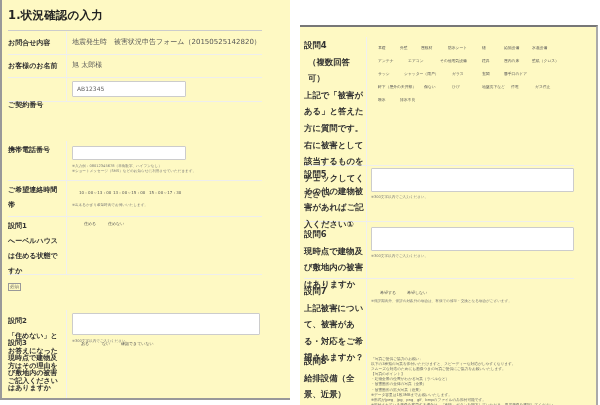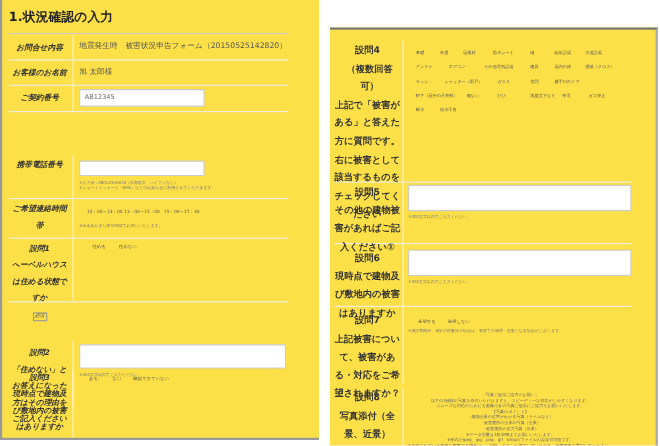--- a/index.html
+++ b/index.html
@@ -1,27 +1,27 @@
 <!DOCTYPE html>
 <html><head>
 <meta charset="utf-8">
 <style>
   * { box-sizing: border-box; margin: 0; padding: 0; }
   html, body { width: 600px; height: 405px; overflow: hidden; background: #ffffff; }
   body { font-family: "DejaVu Sans", "Liberation Sans", sans-serif; color: #333; position: relative; }
 
-  .panel { position: absolute; background: #fde047; overflow: hidden; text-align: center; }
+  .panel { position: absolute; background: #fef9c3; overflow: hidden; }
   .panel-left { left: 0; top: 0; width: 290px; height: 400px; border-left: 2px solid #999; border-bottom: 2px solid #999; }
   .panel-right { left: 300px; top: 0; width: 298px; height: 400px; border-top: 2px solid #777; border-right: 2px solid #aaa; border-bottom: 2px solid #999; margin-top: 25px; }
 
   .page-title { position: absolute; left: 6px; top: 8px; font-size: 11.5px; font-weight: bold; color: #222; letter-spacing: 0.2px; }
   .title-rule { position: absolute; left: 6px; top: 30px; width: 254px; height: 1px; background: #ccc; }
 
   .row { position: absolute; left: 6px; width: 254px; border-bottom: 1px solid #eee; }
-  .row .label { position: absolute; left: 0; top: 0; width: 56px; font-size: 7px; font-weight: bold; color: #333; line-height: 15px; font-style: italic; }
+  .row .label { position: absolute; left: 0; top: 0; width: 56px; font-size: 7px; font-weight: bold; color: #333; line-height: 15px; }
   .row .label-lg { font-size: 8.4px; line-height: 16.5px; }
   .row .field { position: absolute; left: 58px; top: 0; right: 0; bottom: 0; border-left: 1px solid #f0f0f0; }
   .value { font-size: 7px; color: #555; }
   .req { display: inline-block; font-size: 4.5px; border: 1px solid #999; color: #555; padding: 0 1px; line-height: 6px; font-weight: normal; margin-top: 1px; }
 
   .input { position: absolute; border: 1px solid #ccc; background: #fff; border-radius: 1px; }
   .note { position: absolute; font-size: 3.6px; color: #777; white-space: nowrap; line-height: 5px; }
   .note-b { font-weight: bold; color: #444; }
   .opt { position: absolute; font-size: 4px; color: #555; white-space: nowrap; }
 
@@ -46,21 +46,21 @@
   </div>
 
   <div class="row" style="top:55px;height:23px;">
     <div class="label" style="top:4px;">お客様のお名前</div>
     <div class="field">
       <div class="value" style="position:absolute;left:5px;top:5px;">旭 太郎様</div>
     </div>
   </div>
 
   <div class="row" style="top:78px;height:24px;">
-    <div class="label" style="top:4px;">ご契約番号</div>
+    <div class="label" style="top:20px;">ご契約番号</div>
     <div class="field">
       <div class="input" style="left:5px;top:3px;width:114px;height:16px;">
         <span class="value" style="position:absolute;left:4px;top:3px;font-size:6px;color:#666;">AB12345</span>
       </div>
     </div>
   </div>
 
 
   <div class="row" style="top:141px;height:40px;">
     <div class="label" style="top:2px;">携帯電話番号</div>
@@ -191,21 +191,21 @@
     <div class="field">
       <div class="opt" style="left:13px;top:11px;">希望する</div>
       <div class="opt" style="left:40px;top:11px;">希望しない</div>
       <div class="note" style="left:4px;top:20px;">※保証期間外、保証の対象外の場合は、有償での修理・交換となる場合がございます。</div>
     </div>
   </div>
 
   <div class="rrow" style="top:326px;height:70px;border-bottom:none;">
     <div class="label" style="top:0;">
       <div>設問8</div>
-      <div>写真添付（全景、近景）</div>
+      <div>給排設備（全景、近景）</div>
     </div>
     <div class="field">
       <div class="photo-note">
         <div>「写真ご提供ご協力のお願い」</div>
         <div>以下の3種類の写真を添付いただけますと、スピーディーな対応がしやすくなります。</div>
         <div>スムーズな対応のためにも画像つきの写真ご提供にご協力をお願いいたします。</div>
         <div>【写真のポイント】</div>
         <div>・建物全景の位置がわかる写真（ラベルなど）</div>
         <div>・被害箇所の全体の写真（全景）</div>
         <div>・被害箇所の拡大写真（近景）</div>

